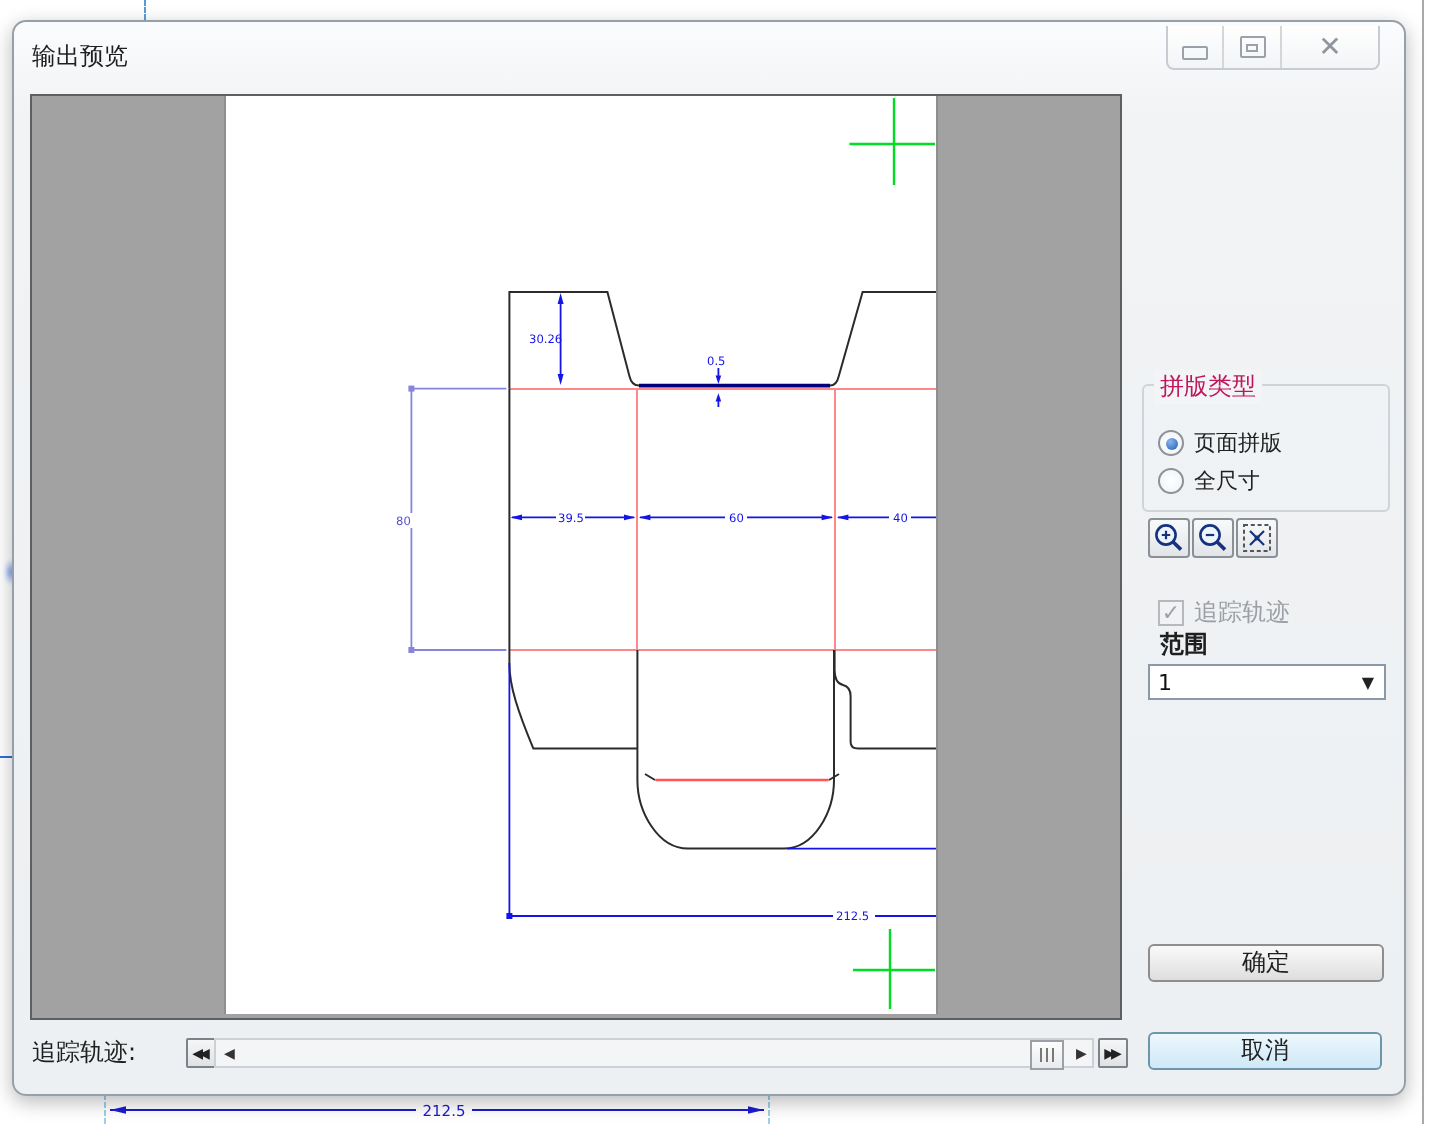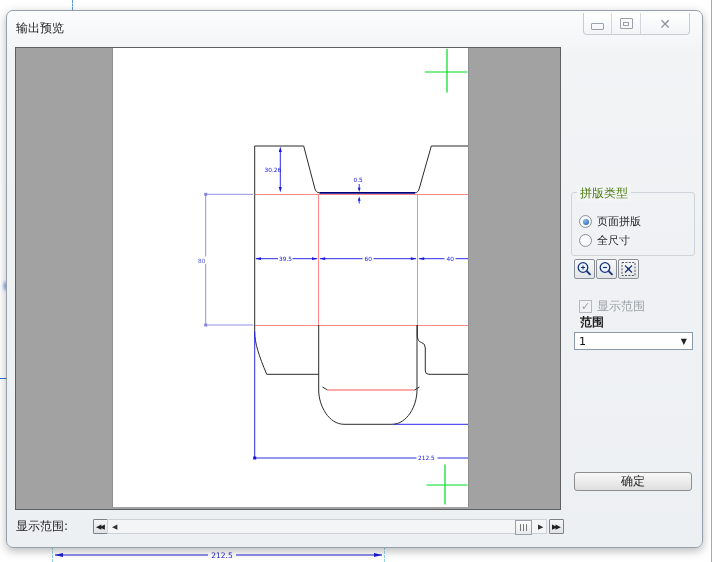--- a/index.html
+++ b/index.html
@@ -45,21 +45,21 @@
   
   .preview{left:8px;top:36px;width:544px;height:461px;
     background:#a2a2a2;border:1px solid #5f5f5f;overflow:hidden;}
   .page{left:96px;top:0;width:355px;height:459px;background:#ffffff;
     border-left:1px solid #8f8f8f;border-right:1px solid #8f8f8f;}
   .page svg{display:block;}
 
   
   .groupbox{left:564px;top:181px;width:122px;height:62px;
     border:1px solid #cfd4da;border-radius:3px;}
-  .grouplabel{left:570px;top:174px;font-size:12px;color:#4d7c0f;
+  .grouplabel{left:570px;top:174px;font-size:12px;color:#be185d;
     background:#f2f4f6;padding:0 3px;}
   .radiorow{display:flex;align-items:center;gap:5px;}
   .radio{width:13px;height:13px;border-radius:50%;
     border:1px solid #8d9298;background:radial-gradient(#ffffff,#eef1f3);
     display:flex;align-items:center;justify-content:center;box-sizing:border-box;}
   .radio .dot{width:6px;height:6px;border-radius:50%;
     background:radial-gradient(circle at 35% 30%,#8ab6ef,#1d5fb0);}
   .rlabel{font-size:11px;color:#1f1f1f;}
 
   .toolbtn{width:21px;height:20px;
@@ -244,34 +244,37 @@
   <button class="abs toolbtn" style="left:611px;top:248px;">
     <svg width="19" height="18" viewBox="0 0 19 18">
       <rect x="3" y="2.5" width="13" height="13" fill="none" stroke="#555" stroke-width="1" stroke-dasharray="2,1.4"></rect>
       <path d="M9.5,9 L6,5.5 M9.5,9 L13,5.5 M9.5,9 L6,12.5 M9.5,9 L13,12.5" stroke="#14327f" stroke-width="1.1"></path>
       <rect x="8.3" y="7.8" width="2.4" height="2.4" fill="#14327f"></rect>
     </svg>
   </button>
 
   <div class="abs radiorow" style="left:572px;top:287px;">
     <span class="checkbox">✓</span>
-    <span class="dimlabel">显示范围</span>
+    <span class="dimlabel">追踪轨迹</span>
   </div>
 
   <div class="abs lbl" style="left:573px;top:303px;font-weight:bold;">范围</div>
   <div class="abs combo">
     <span class="val">1</span>
     <span class="arrow">▼</span>
   </div>
 
   <div class="abs btn btn-ok">
     <span>确定</span>
   </div>
-
-  <div class="abs trace-label">显示范围:</div>
+  <div class="abs btn btn-cancel">
+    <span>取消</span>
+  </div>
+
+  <div class="abs trace-label">追踪轨迹:</div>
   <div class="abs sbtn" style="left:86px;top:508px;">
     <span>◀◀</span>
   </div>
   <div class="abs track">
     <span class="mini-arrow" style="left:4px;">◀</span>
     <span class="thumb">
         <i></i>
         <i></i>
         <i></i>
       </span>

